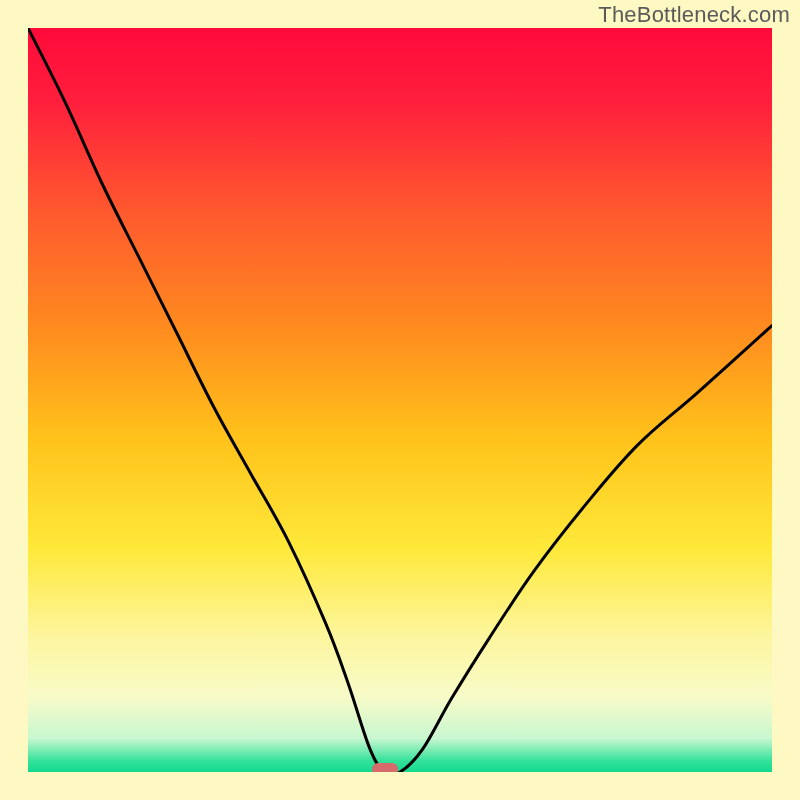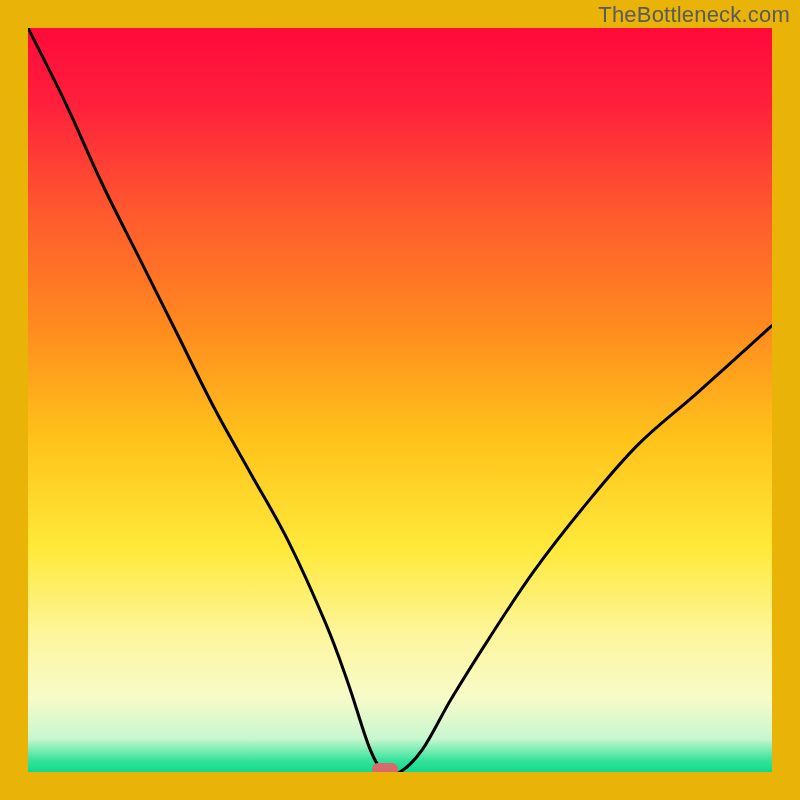--- a/index.html
+++ b/index.html
@@ -8,21 +8,21 @@
     width: 800px;
     height: 800px;
     background: #000;
     overflow: hidden;
     font-family: Arial, Helvetica, sans-serif;
   }
   .frame {
     position: relative;
     width: 800px;
     height: 800px;
-    background: #eab308;
+    background: #fef9c3;
   }
   .watermark {
     position: absolute;
     top: 2px;
     right: 10px;
     color: #5a5a5a;
     font-size: 22px;
     font-weight: 500;
     letter-spacing: 0.2px;
     z-index: 10;

